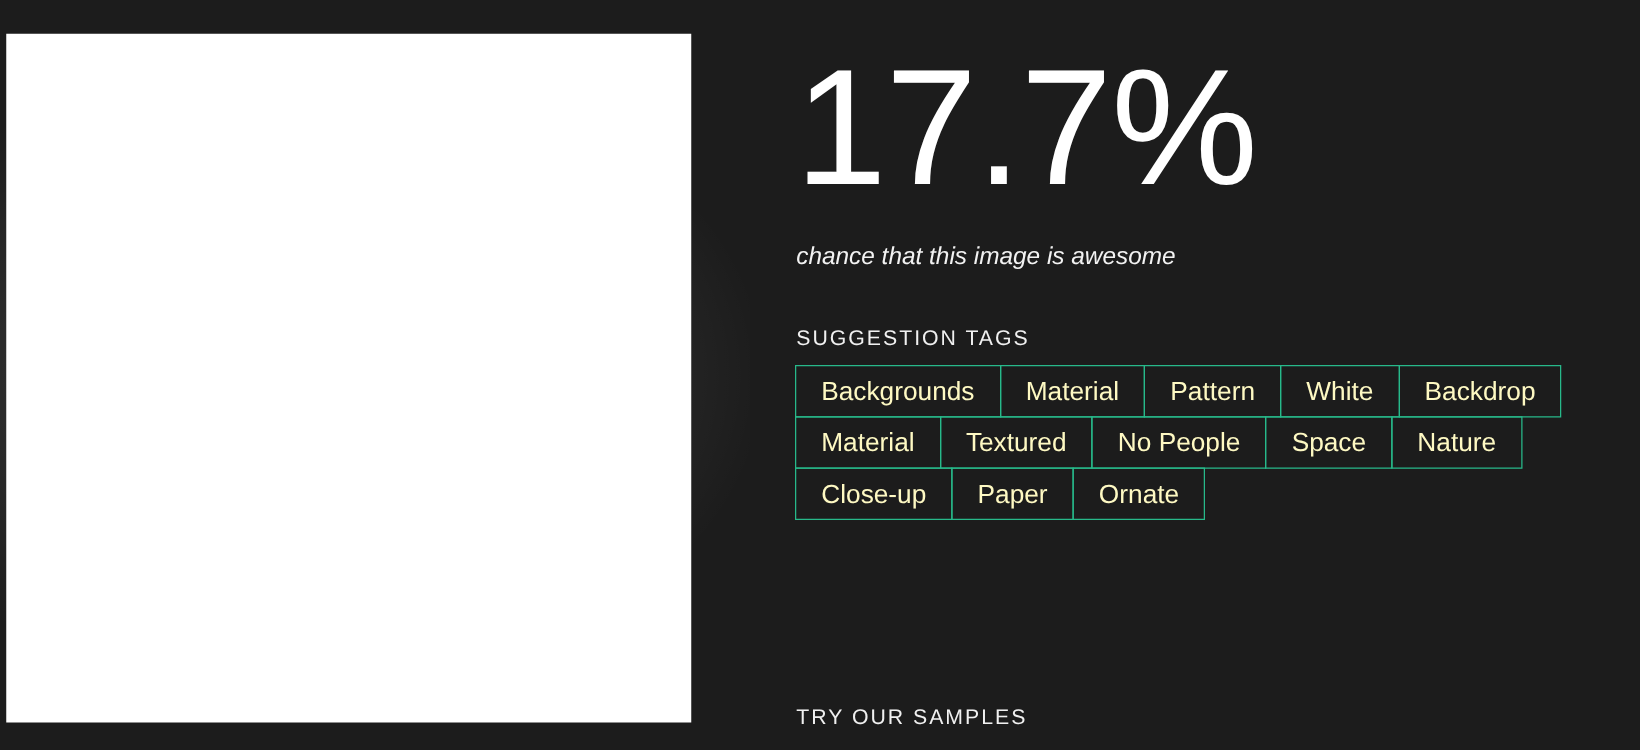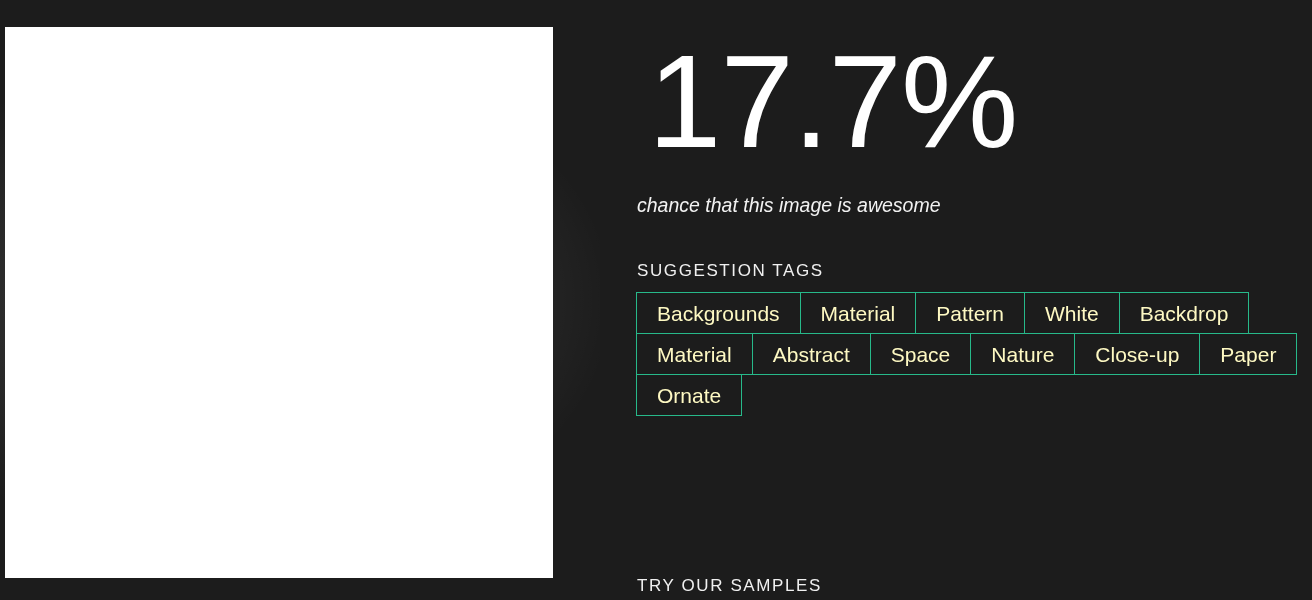--- a/index.html
+++ b/index.html
@@ -54,21 +54,21 @@
   .info-col {
     position: absolute;
     left: 636px;
     top: 0px;
     width: 676px;
     height: 600px;
   }
 
   .score {
     position: absolute;
-    left: 12px;
+    left: 0px;
     top: 36px;
     font-size: 132px;
     line-height: 132px;
     font-weight: 100;
     letter-spacing: -1px;
     color: #ffffff;
     white-space: nowrap;
   }
 
   .score-caption {
@@ -88,21 +88,21 @@
     font-size: 17px;
     line-height: 16px;
     font-weight: 400;
     letter-spacing: 1.6px;
     color: #f0f0f0;
     text-transform: uppercase;
     white-space: nowrap;
   }
 
   .section-label.tags-label { left: 1px; top: 263px; }
-  .section-label.samples-label { left: 1px; top: 578px; }
+  .section-label.samples-label { left: 1px; top: 566px; }
 
   .tag-list {
     position: absolute;
     left: 0px;
     top: 292px;
     width: 665px;
     display: flex;
     flex-wrap: wrap;
     align-content: flex-start;
   }
@@ -141,21 +141,22 @@
 
   <div class="section-label tags-label">SUGGESTION TAGS</div>
 
   <div class="tag-list">
     <div class="tag">Backgrounds</div>
     <div class="tag">Material</div>
     <div class="tag">Pattern</div>
     <div class="tag">White</div>
     <div class="tag">Backdrop</div>
     <div class="tag">Material</div>
-    <div class="tag">Abstract</div>
+    <div class="tag">Textured</div>
+    <div class="tag">No People</div>
     <div class="tag">Space</div>
     <div class="tag">Nature</div>
     <div class="tag">Close-up</div>
     <div class="tag">Paper</div>
     <div class="tag">Ornate</div>
   </div>
 
   <div class="section-label samples-label">TRY OUR SAMPLES</div>
 
 </div>

